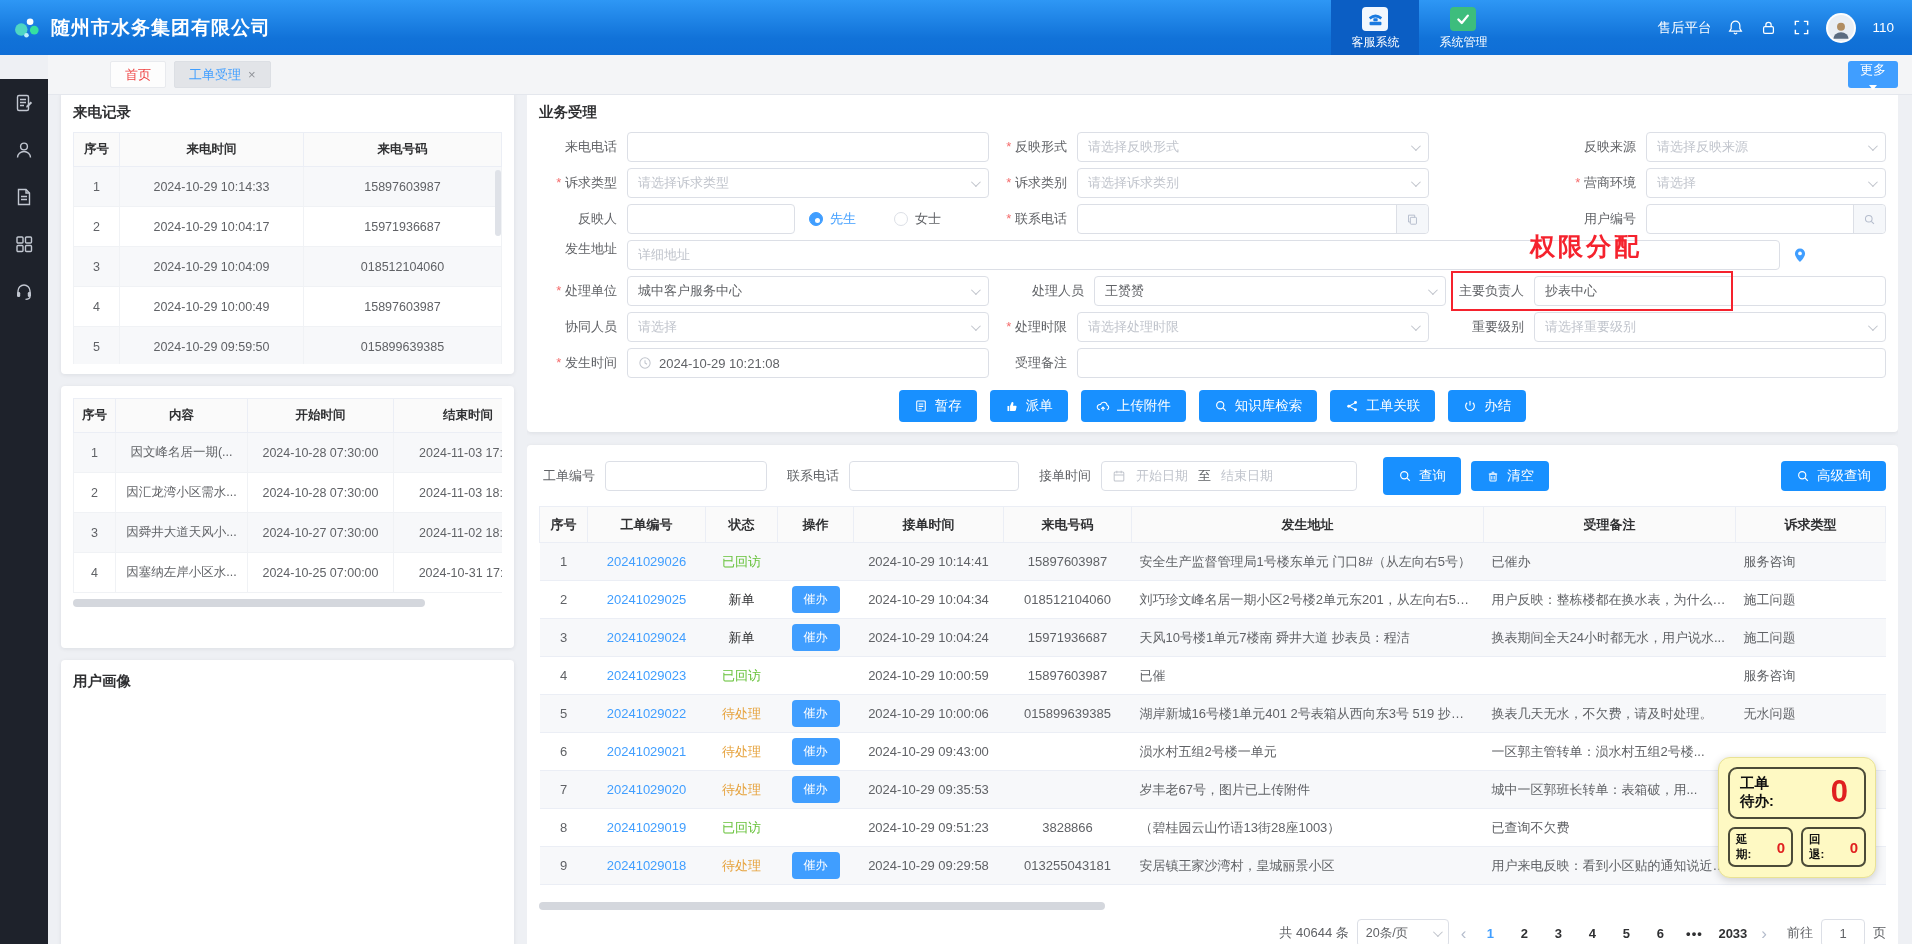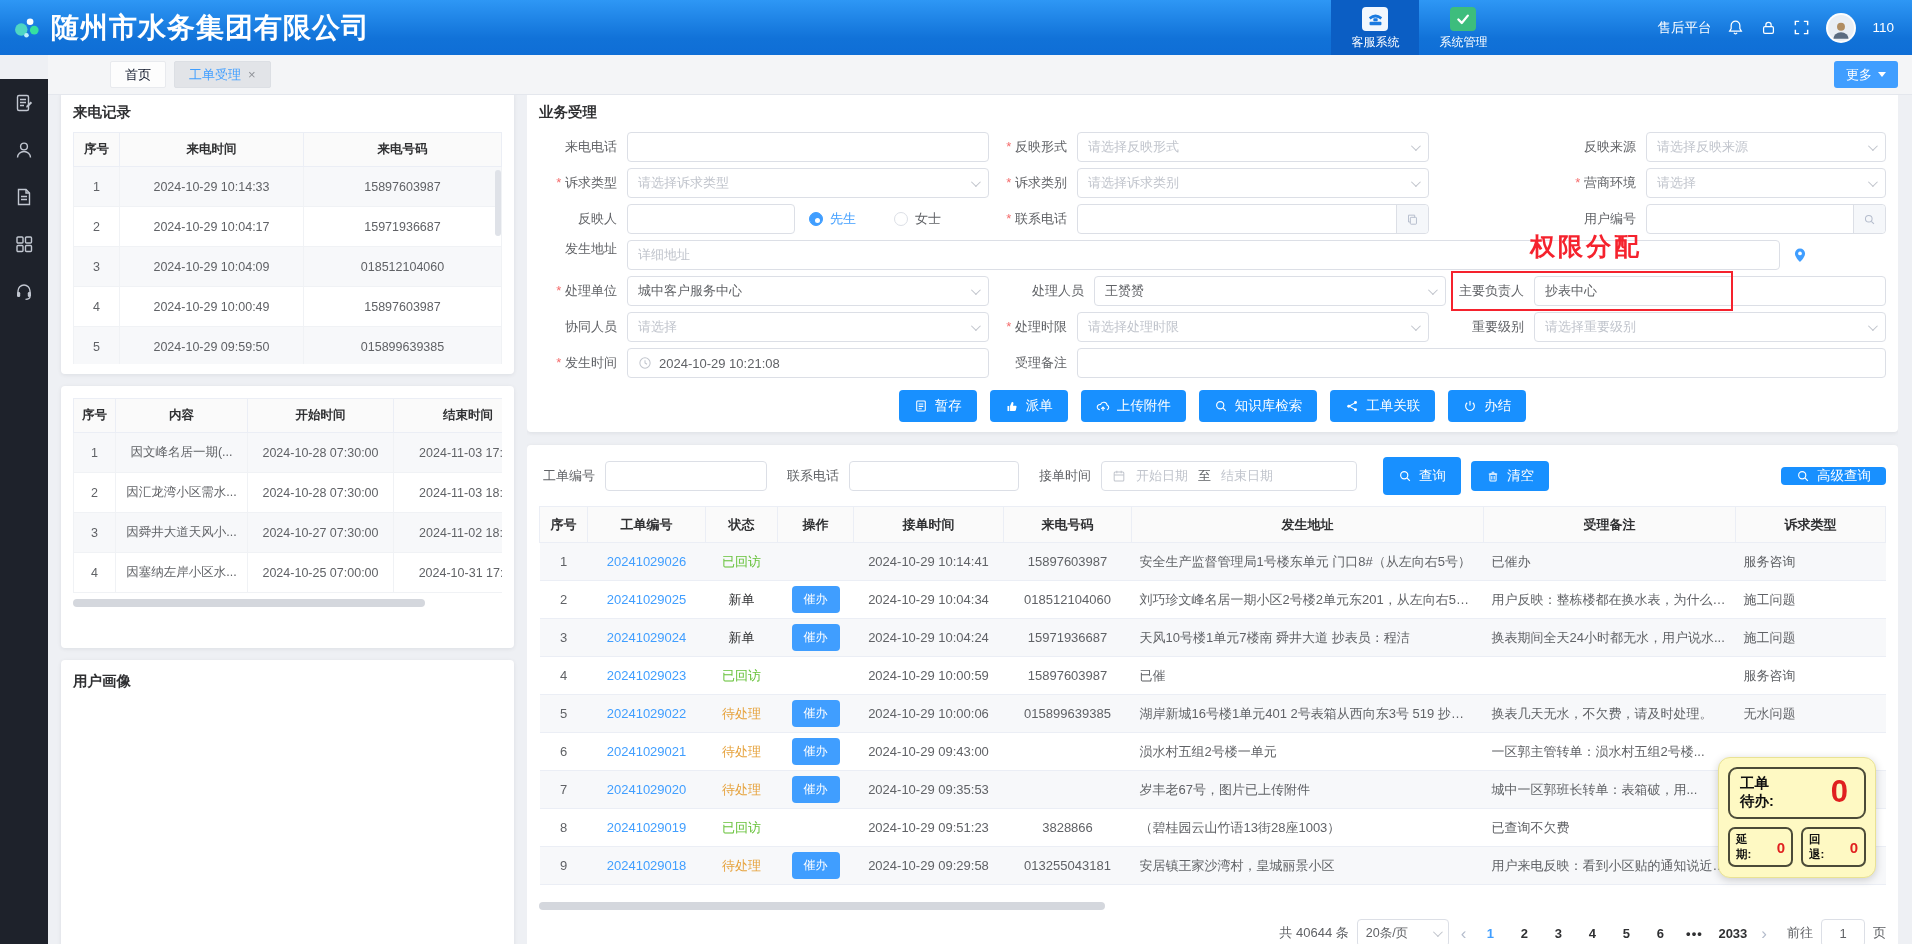--- a/index.html
+++ b/index.html
@@ -3,38 +3,38 @@
 <meta charset="utf-8">
 <style>
   * { box-sizing: border-box; margin: 0; padding: 0; }
   html,body { width:1912px; height:944px; overflow:hidden; }
   body { font-family:"Liberation Sans","DejaVu Sans",sans-serif; background:#eef0f4; font-size:13px; color:#606266; }
   .app { position:relative; width:1912px; height:944px; overflow:hidden; }
 
   
   .top-header { height:55px; background:linear-gradient(180deg,#2e97f5 0%,#1172d8 70%,#0f6ed6 100%); display:flex; align-items:center; padding:0 18px 0 14px; color:#fff; position:relative; z-index:10; }
   .brand { display:flex; align-items:center; gap:10px; }
-  .brand h1 { font-size:28px; letter-spacing:1px; font-weight:bold; color:#fff; }
+  .brand h1 { font-size:19px; letter-spacing:1px; font-weight:bold; color:#fff; }
   .apps { display:flex; height:55px; margin-left:auto; margin-right:150px; }
   .app-item { width:88px; height:55px; display:flex; flex-direction:column; align-items:center; justify-content:flex-end; padding-bottom:4px; cursor:pointer; }
   .app-item.active { background:#0b5ec4; }
   .app-item .lbl { font-size:12px; margin-top:3px; }
   .app-icon-box { width:26px; height:24px; border-radius:4px; display:flex; align-items:center; justify-content:center; }
   .app-icon-box.white { background:#f2f7fd; }
   .app-icon-box.green { background:#3dbd7d; }
   .header-right { display:flex; align-items:center; gap:16px; font-size:13.5px; }
   .hicon { width:17px; height:17px; display:block; }
   .avatar { width:30px; height:30px; border-radius:50%; background:#e9eef4; border:2px solid rgba(255,255,255,.85); overflow:hidden; display:flex; align-items:flex-end; justify-content:center; }
 
   
   .tab-bar { height:40px; background:#f4f5f7; border-bottom:1px solid #e4e7ed; display:flex; align-items:center; padding:0 14px 0 62px; position:relative; z-index:5; }
-  .page-tab { height:27px; display:flex; align-items:center; gap:7px; padding:0 14px; margin-right:8px; font-size:13px; color:#0f172a; background:#fdfdfd; border:1px solid #e8eaee; border-radius:2px; cursor:pointer; }
+  .page-tab { height:27px; display:flex; align-items:center; gap:7px; padding:0 14px; margin-right:8px; font-size:13px; color:#ef4444; background:#fdfdfd; border:1px solid #e8eaee; border-radius:2px; cursor:pointer; }
   .page-tab.active { background:#e2e4e8; color:#409eff; border-color:#dcdfe4; }
   .page-tab .close { color:#909399; font-size:13px; }
-  .more-btn { margin-left:auto; background:#409eff; color:#fff; height:27px; padding:0 12px; border:none; border-radius:3px; font-size:13px; display:flex; align-items:center; gap:6px; cursor:pointer; }
+  .more-btn { margin-left:auto; background:#409eff; color:#fff; height:27px; padding:0 12px; border:none; border-radius:3px; font-size:13px; display:flex; align-items:center; gap:6px; cursor:pointer;flex-direction:column; }
   .dcaret { width:0; height:0; border-left:4px solid transparent; border-right:4px solid transparent; border-top:5px solid #fff; }
 
   
   .workspace { display:flex; height:889px; }
   .icon-sidebar { width:48px; background:#1e222b; display:flex; flex-direction:column; align-items:center; padding-top:14px; gap:27px; flex:none; }
   .icon-sidebar svg { width:20px; height:20px; cursor:pointer; }
   .content { flex:1; display:flex; gap:13px; padding:12px 14px 9px 13px; overflow:hidden; }
   .left-col { width:453px; flex:none; display:flex; flex-direction:column; gap:12px; }
   .right-col { flex:1; display:flex; flex-direction:column; gap:13px; overflow:hidden; }
   .card { background:#fff; border-radius:4px; box-shadow:0 1px 4px rgba(0,21,41,.08); padding:12px; }
@@ -568,21 +568,21 @@
               <span>查询</span>
             </button>
             <button class="btn-primary" style="height:30px;">
               <svg viewBox="0 0 18 18" fill="none" stroke="#fff" stroke-width="1.3">
                   <rect x="5" y="6.5" width="8" height="9" rx="1"></rect>
                   <path d="M3.6 6.5 h10.8 M7.3 4.2 h3.4 M7.5 9 v4.5 M10.5 9 v4.5"></path>
                 </svg>
               <span>清空</span>
             </button>
             <span class="spacer"></span>
-            <button class="btn-primary" style="height:18px;">
+            <button class="btn-primary" style="height:30px;">
               <svg viewBox="0 0 18 18" fill="none" stroke="#fff" stroke-width="1.5">
                   <circle cx="8" cy="8" r="4.6"></circle>
                   <path d="M11.5 11.5 L15.2 15.2"></path>
                 </svg>
               <span>高级查询</span>
             </button>
           </div>
 
           <div class="order-wrap">
             <table class="orders" id="orders-table">

